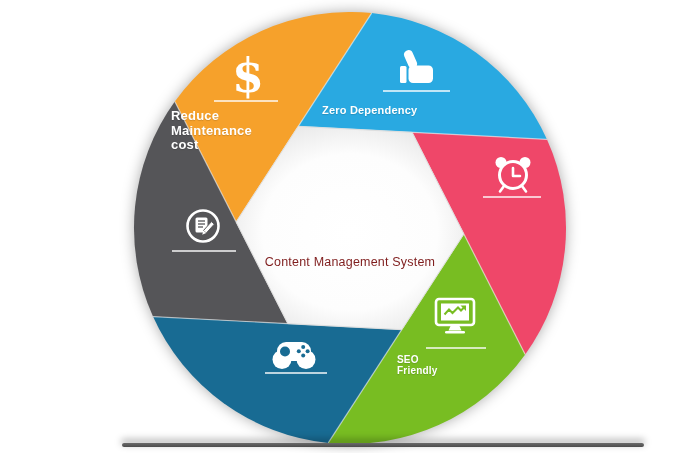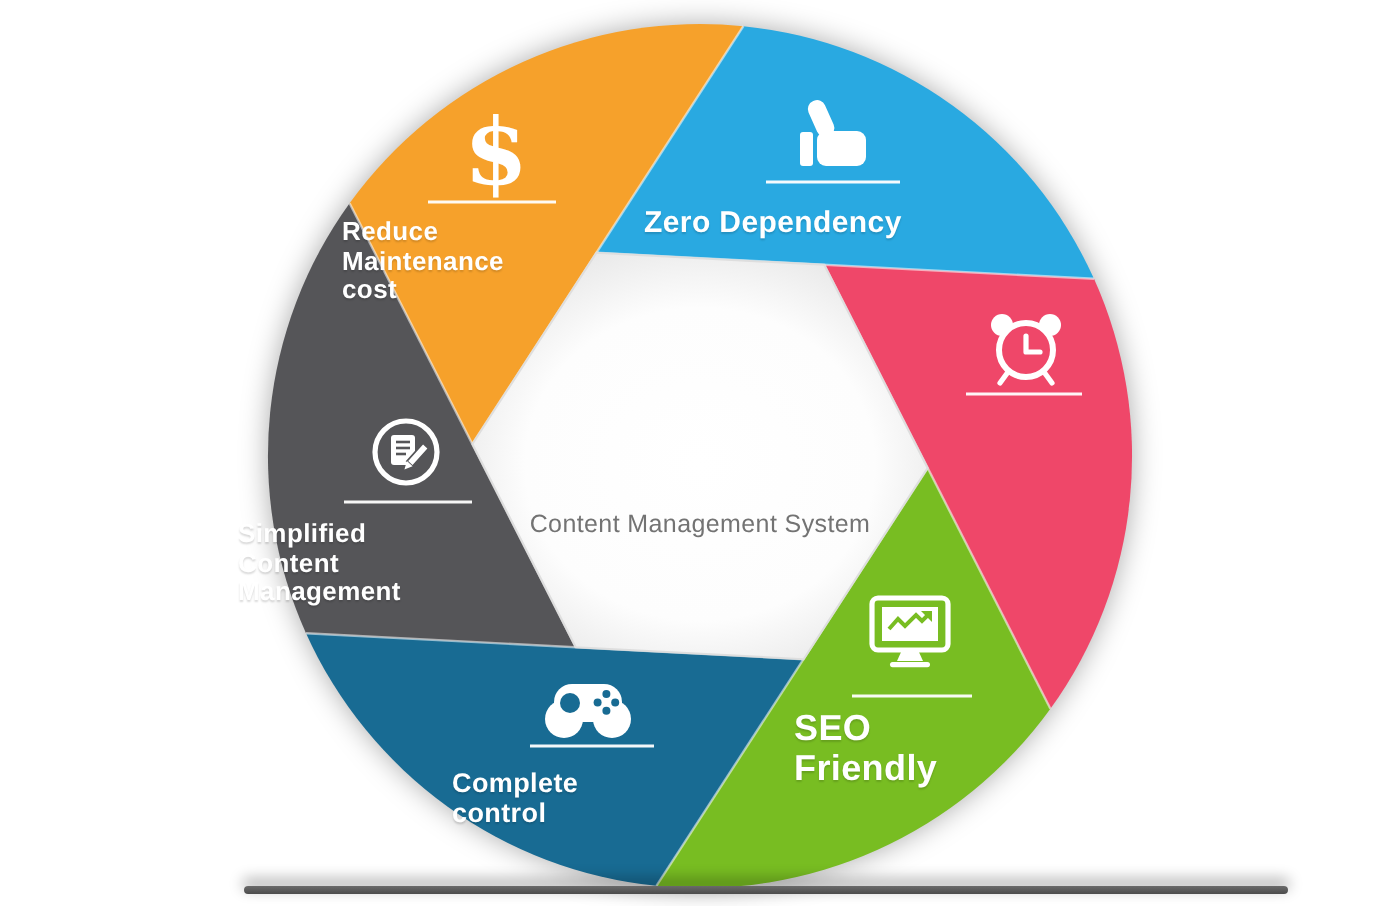--- a/index.html
+++ b/index.html
@@ -14,21 +14,21 @@
     letter-spacing:.2px;text-shadow:0 1px 1px rgba(0,0,0,.15);
     transform:translateX(-50%);
   }
   .center-title{
     position:absolute;left:350px;top:192px;transform:translateX(-50%);
     font-size:54px;font-weight:bold;color:#1d1d1b;letter-spacing:1px;
     line-height:1;white-space:nowrap;
   }
   .center-subtitle{
     position:absolute;left:350px;top:255px;transform:translateX(-50%);
-    font-size:12.5px;color:#737373;letter-spacing:.2px;white-space:nowrap;
+    font-size:12.5px;color:#7f1d1d;letter-spacing:.2px;white-space:nowrap;
   }
   .ground-bar{
     position:absolute;left:122px;top:443px;width:522px;height:4px;
     background:linear-gradient(#6a6a6a,#4c4c4c);border-radius:2px;
     box-shadow:0 -3px 7px 1px rgba(0,0,0,.28);
   }
 </style>
 </head>
 <body>
 
@@ -121,30 +121,25 @@
       <line x1="426" y1="348" x2="486" y2="348"></line>
       <line x1="265" y1="373" x2="327" y2="373"></line>
       <line x1="172" y1="251" x2="236" y2="251"></line>
     </g>
   </svg>
 
   <div class="seg-label" style="left:246px;top:109px;width:150px;">Reduce
 Maintenance
 cost</div>
 
-  <div class="seg-label" style="left:417px;top:104px;width:190px;font-size:15px;">Zero Dependency</div>
+  <div class="seg-label" style="left:417px;top:104px;width:190px;font-size:11px;">Zero Dependency</div>
 
 
-  <div class="seg-label" style="left:457px;top:354px;width:120px;font-size:18px;">SEO
+  <div class="seg-label" style="left:457px;top:354px;width:120px;font-size:10px;">SEO
 Friendly</div>
 
-  <div class="seg-label" style="left:296px;top:384px;width:140px;font-size:13.5px;">Complete
-control</div>
 
-  <div class="seg-label" style="left:204px;top:260px;width:170px;">Simplified
-Content
-Management</div>
 
   <div class="center-subtitle">Content Management System</div>
 
   <div class="ground-bar"></div>
 
 </div>
 
 </body></html>

